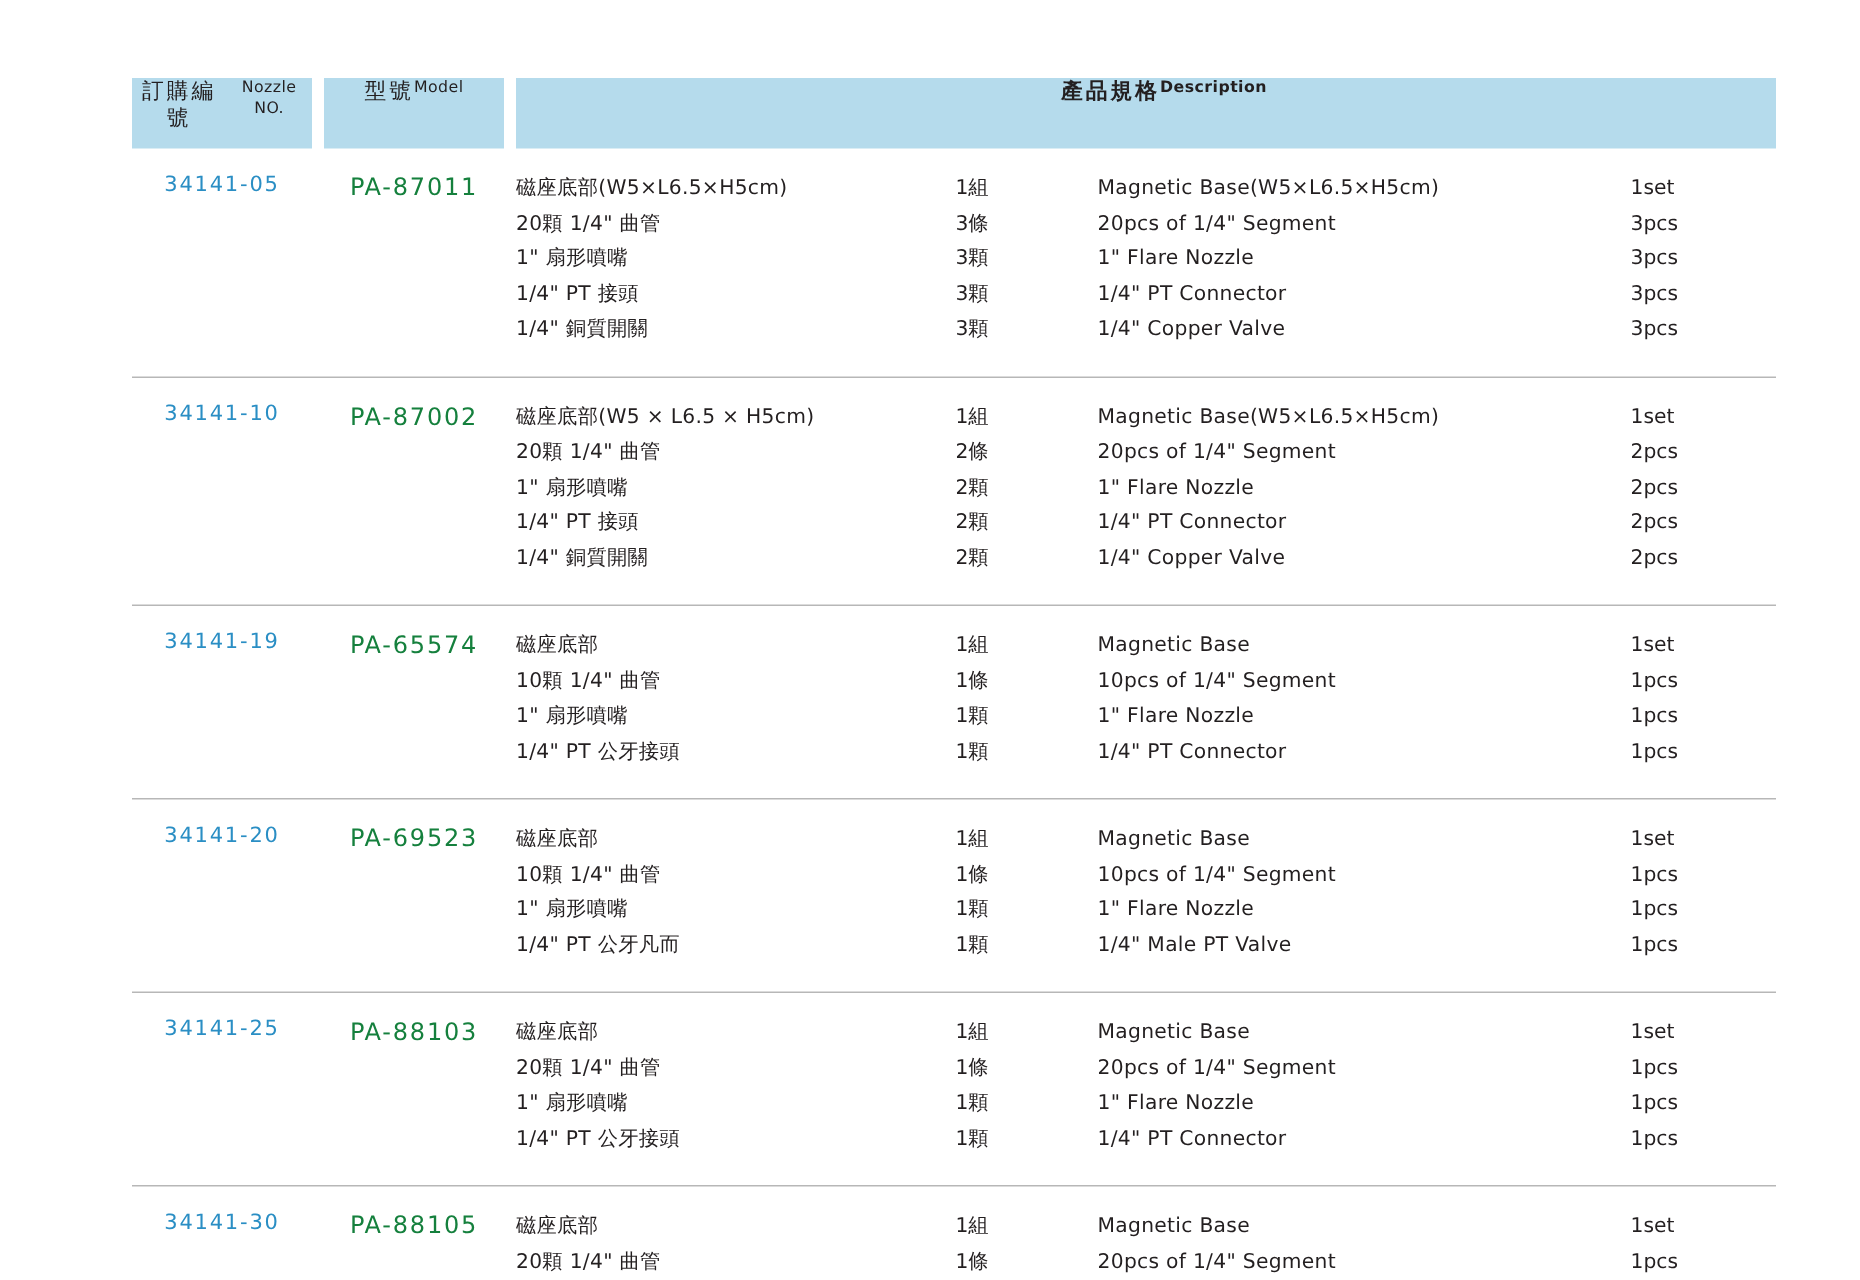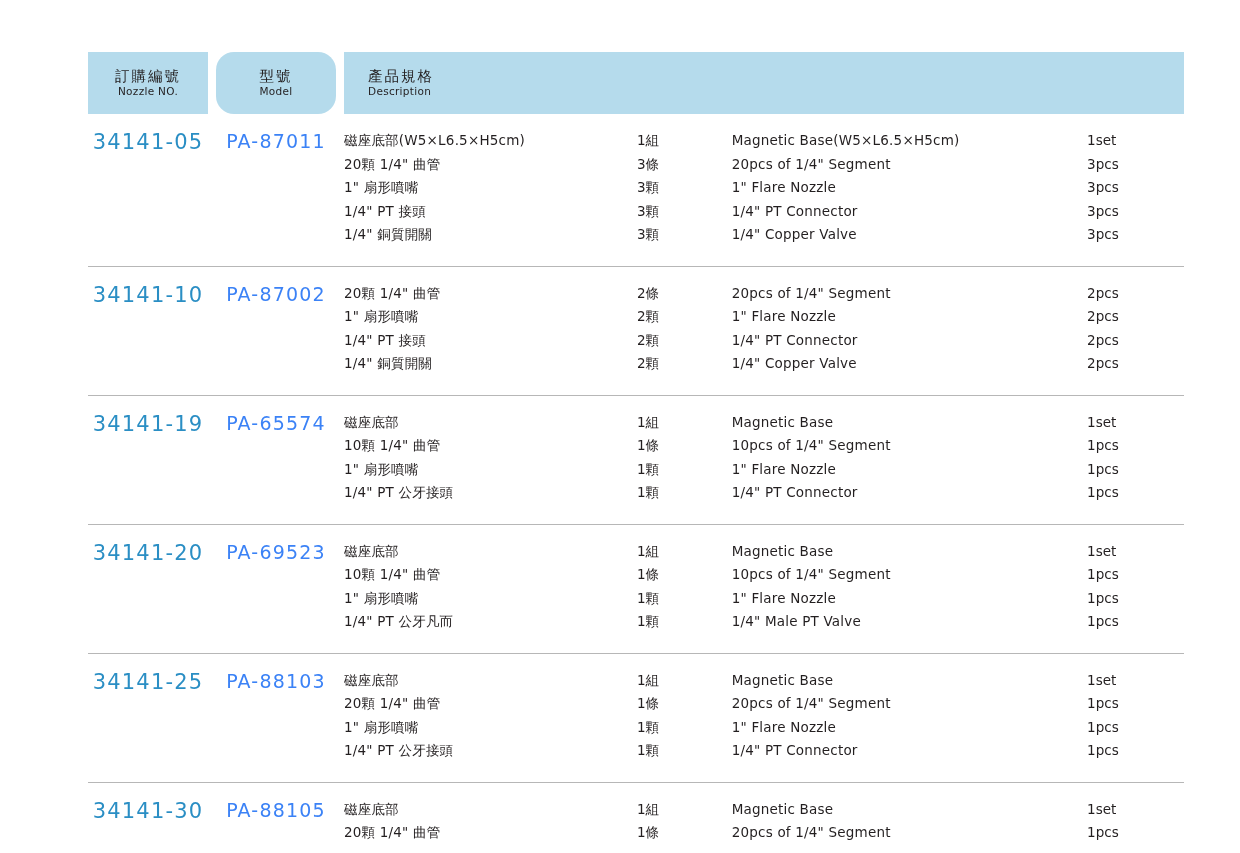--- a/index.html
+++ b/index.html
@@ -30,64 +30,64 @@
     table-layout: fixed;
   }
   
   thead th {
     background: #b5dbec;
     padding: 0;
     vertical-align: middle;
     font-weight: normal;
   }
   .th-inner {
-    height: 62px;
+    height: 47px;
     display: flex;
-    flex-direction: column;
+    flex-direction: row;
     justify-content: center;
   }
   .th-cn {
     font-size: 14.5px;
     letter-spacing: 2px;
     color: #231f20;
     line-height: 1.25;
   }
   .th-en {
     font-size: 10.5px;
     letter-spacing: 0.3px;
     color: #231f20;
     line-height: 1.3;
   }
   th.col-order { width: 120px; text-align: center; }
-  th.col-model { width: 120px; text-align: center; border-radius: 18px; }
-  th.col-desc  { width: 840px; text-align: left; }
+  th.col-model { width: 120px; text-align: center; }
+  th.col-desc  { width: 840px; text-align: left; font-weight: bold; }
   th.col-desc .th-inner { padding-left: 24px; align-items: flex-start; }
   th.col-gap { width: 8px; background: #ffffff; padding: 0; }
 
   
   tbody tr.item-row > td {
     border-bottom: 1px solid #b7b7b7;
     padding: 16px 0 18px 0;
     vertical-align: top;
   }
   tbody tr.item-row:last-child > td {
     border-bottom: none;
   }
   td.order {
     text-align: center;
     color: #2a8ec4;
-    font-size: 21px;
+    font-size: 14px;
     letter-spacing: 1.2px;
     white-space: nowrap;
   }
   td.model {
     text-align: center;
-    font-size: 19px;
+    font-size: 16px;
     letter-spacing: 1.2px;
-    color: #3b82f6;
+    color: #15803d;
     white-space: nowrap;
   }
   td.desc { padding-left: 0; margin-top: 45px; }
   table.lines {
     width: 100%;
     border-collapse: collapse;
     table-layout: fixed;
   }
   table.lines td {
     padding: 0 0 3px 0;
@@ -176,20 +176,26 @@
         </tr>
         <tr class="item-row">
           <td class="order">34141-10</td>
           <td></td>
           <td class="model">PA-87002</td>
           <td></td>
           <td class="desc">
             <table class="lines">
               <tbody>
                 <tr>
+                  <td class="c-cn">磁座底部(W5 × L6.5 × H5cm)</td>
+                  <td class="c-qcn">1組</td>
+                  <td class="c-en">Magnetic Base(W5×L6.5×H5cm)</td>
+                  <td class="c-qen">1set</td>
+                </tr>
+                <tr>
                   <td class="c-cn">20顆 1/4" 曲管</td>
                   <td class="c-qcn">2條</td>
                   <td class="c-en">20pcs of 1/4" Segment</td>
                   <td class="c-qen">2pcs</td>
                 </tr>
                 <tr>
                   <td class="c-cn">1" 扇形噴嘴</td>
                   <td class="c-qcn">2顆</td>
                   <td class="c-en">1" Flare Nozzle</td>
                   <td class="c-qen">2pcs</td>

